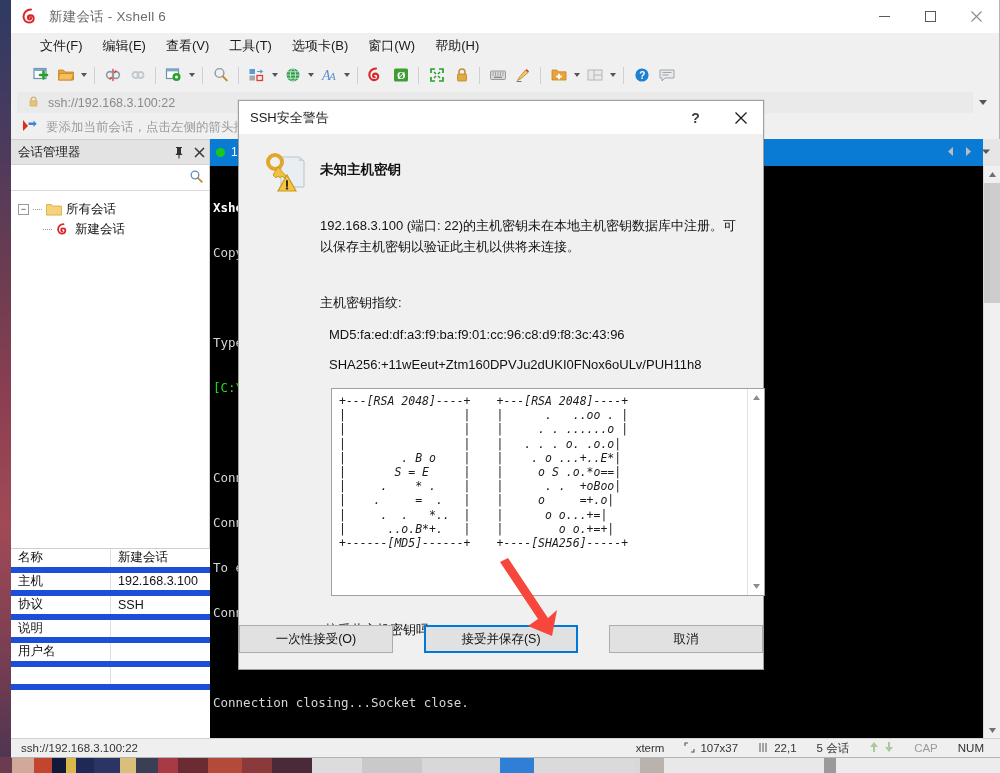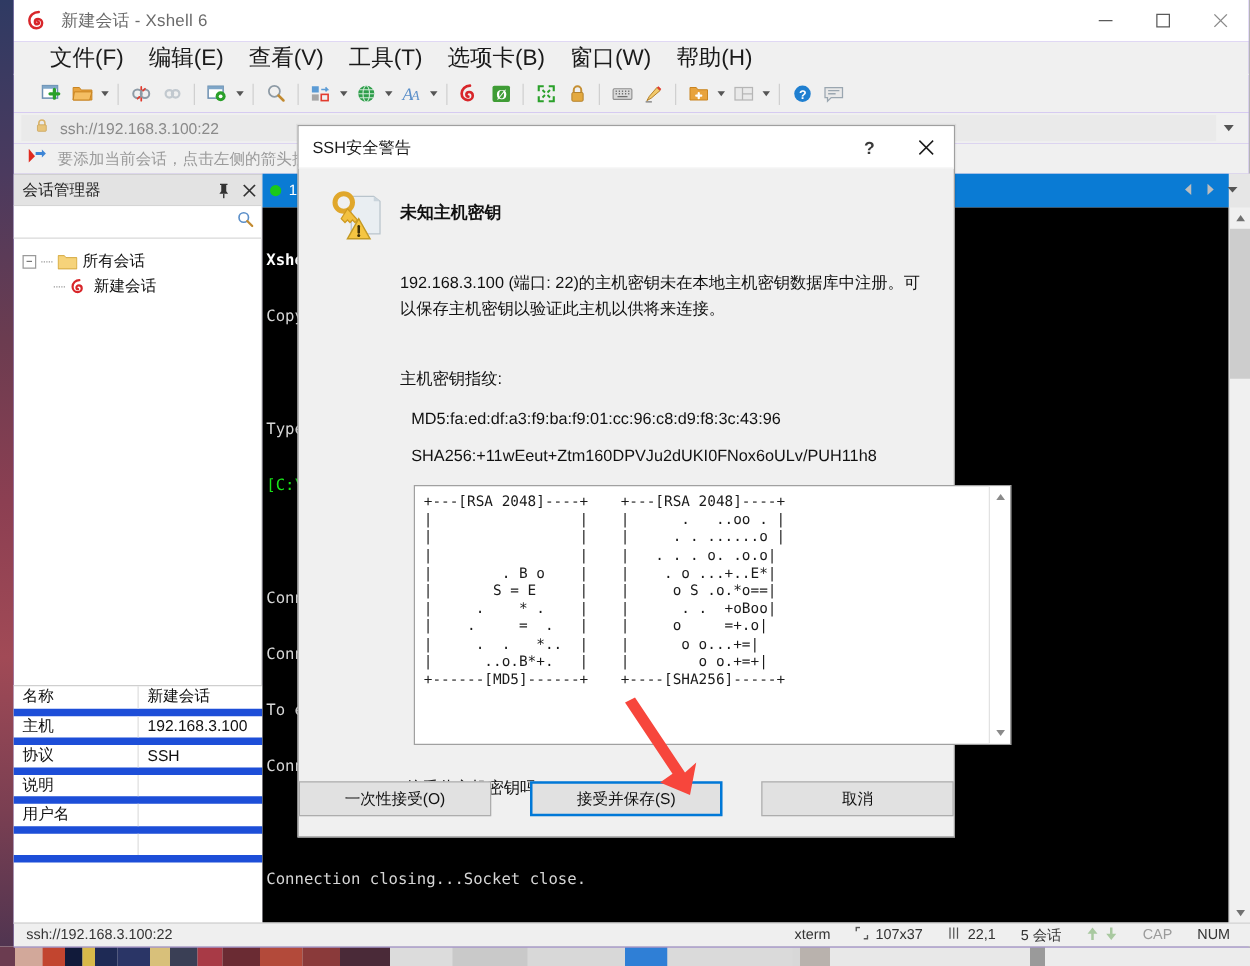--- a/index.html
+++ b/index.html
@@ -45,21 +45,21 @@
     color: #5a5a5a;
   }
   .win-btn svg { display:block; }
 
   
   .menubar {
     height: 27px; background: #f0f0f0; display: flex; align-items: center;
     padding-left: 20px; border-bottom: 1px solid #f0f0f0;
   }
   .menu-item {
-    font-size: 18px; color: #1a1a1a; padding: 3px 9px; margin-right: 2px; white-space: nowrap;
+    font-size: 13px; color: #1a1a1a; padding: 3px 9px; margin-right: 2px; white-space: nowrap;
   }
 
   
   .toolbar {
     height: 30px; background: #f0f0f0; display: flex; align-items: center;
     padding-left: 17px; gap: 0px;
   }
   .tb-btn { width: 25px; height: 24px; display:flex; align-items:center; justify-content:center; }
   .tb-caret {
     width: 11px; height: 24px; display:flex; align-items:center; justify-content:center;
@@ -186,22 +186,22 @@
   .dlg-head-row { display:flex; gap:14px; align-items:flex-start; }
   .dlg-keyicon { width:42px; height:44px; position:relative; flex:none; margin-left:5px; }
   .dlg-h1 { font-size:13.5px; font-weight:bold; color:#111; padding-top:10px; }
   .dlg-para {
     margin-top:20px; margin-left:61px; margin-right:6px;
     font-size:13px; line-height:21px; color:#111;
   }
   .dlg-fplabel { margin-top:37px; margin-left:61px; font-size:13px; color:#111; }
   .dlg-fp { margin-left:70px; margin-top:15px; font-size:13px; color:#111; }
   .art-box {
-    margin:16px 0 16px 72px; width:478px; height:208px; background:#fff;
-    border:1px solid #a0a0a0; position:relative; overflow:hidden;
+    margin:16px 0 16px 72px; width:434px; height:208px; background:#fff;
+    border:1px solid #a0a0a0; position:relative; overflow:hidden;font-style:italic;
   }
   .art-inner {
     position:absolute; left:0; top:0; right:17px; bottom:0;
     padding:5px 0 0 7px; display:flex; gap:26px;
     font-family:"DejaVu Sans Mono","Liberation Mono",monospace;
     font-size:11.5px; line-height:14.2px; color:#1b1b1b; white-space:pre;
   }
   .art-scroll {
     position:absolute; right:0; top:0; width:17px; height:100%; background:#fff;
     border-left:1px solid #e2e2e2;

